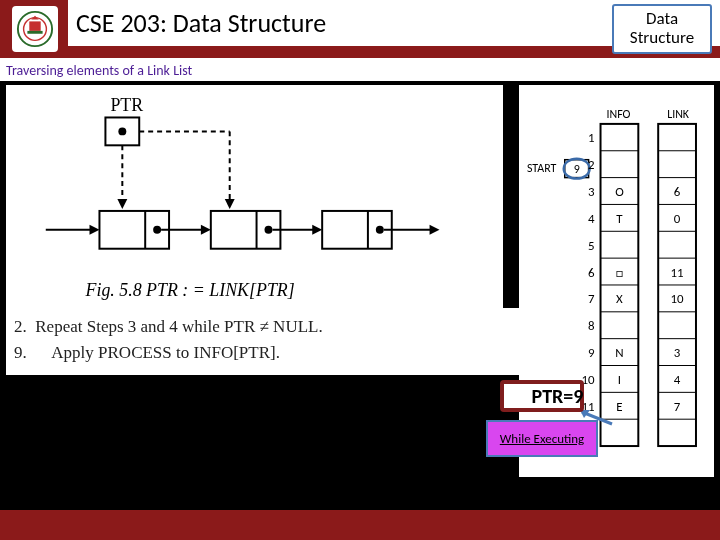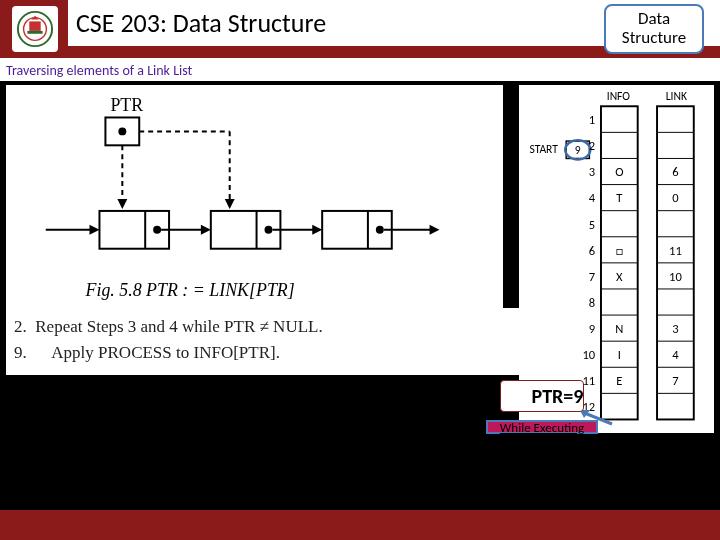--- a/index.html
+++ b/index.html
@@ -34,27 +34,27 @@
     background: #fff;
     height: 46px;
     display: flex;
     align-items: center;
     padding-left: 8px;
     font-size: 26px;
     color: #000;
   }
   .badge {
     position: absolute;
-    right: 16px;
+    right: 8px;
     top: 4px;
     width: 100px;
     height: 50px;
     background: #fff;
     border: 2px solid #4a7ab8;
-    border-radius: 8px;
+    border-radius: 3px;
     display: flex;
     align-items: center;
     justify-content: center;
     text-align: center;
     font-size: 17px;
     line-height: 1.1;
     color: #000;
   }
   .subtitle-row {
     background: #fff;
@@ -70,21 +70,21 @@
   }
   .fig-left {
     width: 500px;
     height: 230px;
     background: #fff;
     position: relative;
   }
   .fig-left svg { width: 100%; height: 100%; }
   .fig-right {
     width: 196px;
-    height: 348px;
+    height: 392px;
     background: #fff;
     position: relative;
   }
   .fig-right svg { width: 100%; height: 100%; }
   .algo {
     position: absolute;
     left: 6px;
     top: 308px;
     width: 570px;
     background: #fff;
@@ -95,38 +95,38 @@
     color: #222;
   }
   .algo .line { white-space: pre; }
   .callout-ptr {
     position: absolute;
     right: 136px;
     top: 380px;
     width: 84px;
     height: 32px;
     background: #fff;
-    border: 1px solid #7f1d1d;
+    border: 4px solid #7f1d1d;
     border-radius: 4px;
     display: flex;
     align-items: center;
     justify-content: center;
     font-size: 20px;
     font-weight: bold;
     color: #000;
     z-index: 5;
     padding-left: 31px;
   }
   .callout-exec {
     position: absolute;
     right: 122px;
     top: 420px;
     width: 112px;
-    height: 14px;
-    background: #be185d;
+    height: 37px;
+    background: #d946ef;
     border: 2px solid #4a7ab8;
     display: flex;
     align-items: center;
     justify-content: center;
     font-size: 13px;
     text-decoration: underline;
     color: #000;
     z-index: 5;
   }
   .arrow-conn {

